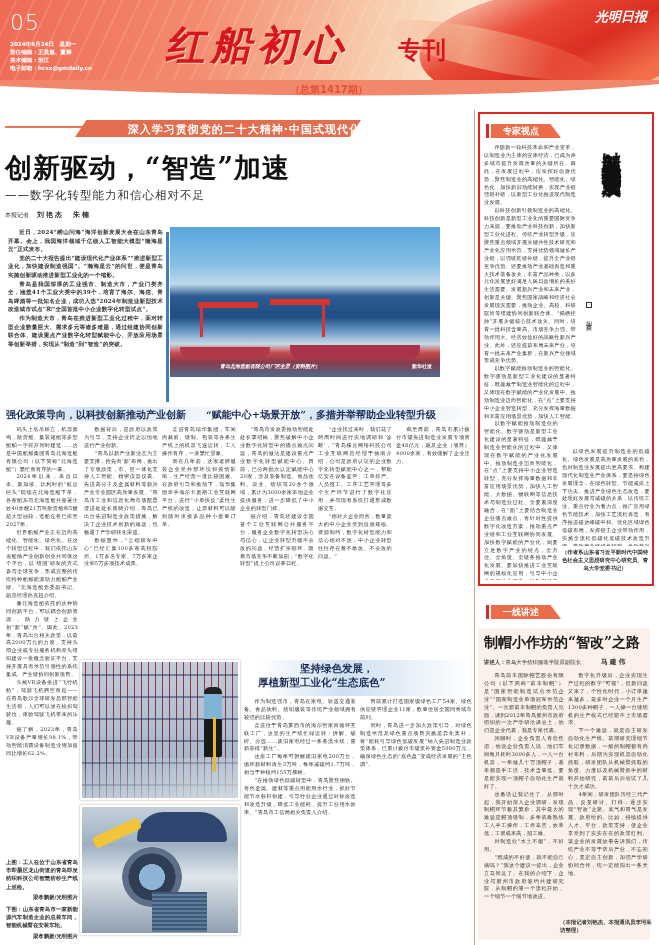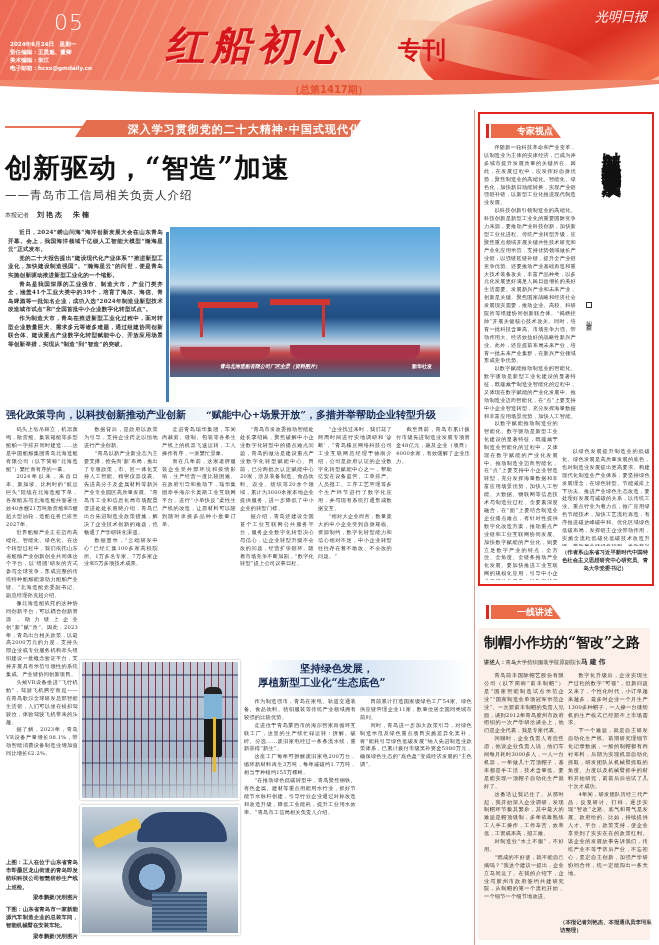--- a/index.html
+++ b/index.html
@@ -10,25 +10,25 @@
   .masthead { position: absolute; left: 0; top: 0; width: 659px; height: 80px; overflow: hidden;
     background: linear-gradient(100deg, #ee6a55 0%, #f38a6e 30%, #f7c9a8 55%, #fae6cf 70%, #f6b99a 100%); }
   .masthead .ray { position: absolute; left: 0; top: 0; width: 100%; height: 100%;
     background: repeating-linear-gradient(115deg, rgba(255,255,255,0.0) 0 14px, rgba(255,255,255,0.12) 14px 16px); }
   .masthead .ribbon { position: absolute; right: -20px; top: -10px; width: 260px; height: 110px;
     background: linear-gradient(160deg, rgba(230,40,30,0) 0%, #e8412e 35%, #d9261b 60%, #f26a45 85%);
     border-radius: 60% 10% 40% 70%; transform: rotate(-8deg); opacity: .95; }
   .masthead .ribbon2 { position: absolute; right: 60px; top: 30px; width: 220px; height: 40px;
     background: linear-gradient(90deg, rgba(255,255,255,0), #f3b08f 40%, #e8503a 80%);
     border-radius: 50%; transform: rotate(12deg); opacity: .8; }
-  .page-no { position: absolute; left: 10px; top: 10px; font-family: "DejaVu Sans", sans-serif; font-size: 22px; color: #fff; font-weight: 300; letter-spacing: 1px; margin-left: 44px; }
+  .page-no { position: absolute; left: 10px; top: 10px; font-family: "DejaVu Sans", sans-serif; font-size: 22px; color: #fff; font-weight: 300; letter-spacing: 1px; }
   .meta { position: absolute; left: 10px; top: 40px; font-family: "DejaVu Sans", sans-serif; font-size: 5.6px; line-height: 8px; color: #fff; font-weight: bold; }
   .brand-title { position: absolute; left: 165px; top: 18px; font-family: "DejaVu Serif", serif; font-size: 40px; font-weight: bold; color: #d7161b; letter-spacing: 6px; font-style: italic; text-shadow: 1px 1px 0 rgba(255,255,255,.5); text-align: center; }
   .brand-sub { position: absolute; left: 398px; top: 34px; font-family: Liberation Serif, serif; font-size: 24px; font-weight: bold; color: #d7161b; text-align: center; }
-  .paper-logo { position: absolute; right: 12px; top: 8px; font-family: "DejaVu Serif", serif; font-size: 13px; color: #fff; font-style: italic; font-weight: normal; }
+  .paper-logo { position: absolute; right: 12px; top: 8px; font-family: "DejaVu Serif", serif; font-size: 13px; color: #fff; font-style: italic; font-weight: bold; }
   .issue-wave { position: absolute; left: 0; top: 80px; width: 659px; height: 22px; }
   .issue-no { position: absolute; left: 290px; top: 83px; font-family: "DejaVu Sans", sans-serif; font-size: 10px; font-weight: bold; color: #e2502e; }
 
   
   .banner { position: absolute; left: 5px; top: 120px; width: 350px; height: 17px; }
   .banner .line { position: absolute; left: 0; top: 6px; width: 350px; height: 2px; background: #e7765a; }
   .banner .tab { position: absolute; left: 70px; top: 0; width: 286px; height: 17px; background: #e36d4f;
     clip-path: polygon(4% 0, 100% 0, 96% 100%, 0 100%); }
   .banner .label { position: absolute; left: 70px; top: 2px; width: 286px; text-align: right; font-family: "DejaVu Sans", sans-serif; font-size: 11px; font-weight: bold; color: #fff; letter-spacing: 1px; }
 
@@ -78,33 +78,33 @@
 
   
   .sec-h { position: absolute; font-family: "DejaVu Serif", serif; font-weight: bold; font-size: 10px; color: #1a2c55; white-space: nowrap; }
   .sec-bg { position: absolute; height: 14px; background: linear-gradient(90deg, rgba(190,215,240,0), #cfe0f2 40%, rgba(190,215,240,0)); }
 
   .col { position: absolute; }
   .divider-v { position: absolute; width: 1px; background: #d9a08f; }
 
   
   .expert-box { position: absolute; left: 478px; top: 112px; width: 176px; height: 474px; border: 2px solid #e0261f; background: #fff; }
-  .tag { position: absolute; height: 14px; padding-left: 26px; width: 70px; font-family: "DejaVu Sans", sans-serif; font-size: 9px; font-weight: bold; color: #fff; line-height: 14px;
+  .tag { position: absolute; height: 14px; padding-left: 12px; width: 70px; font-family: "DejaVu Sans", sans-serif; font-size: 9px; font-weight: bold; color: #fff; line-height: 14px;
     background: #ec6c4a; clip-path: polygon(0 0, 85% 0, 100% 100%, 0 100%); }
   .tag-bar { position: absolute; width: 3px; height: 14px; background: #e0261f; }
   .expert-title { position: absolute; left: 598px; top: 136px; width: 24px; font-family: "DejaVu Serif", serif; font-weight: bold; font-size: 19.5px; line-height: 21px; color: #111; writing-mode: vertical-rl; letter-spacing: 2px; }
   .expert-author { position: absolute; left: 584px; top: 302px; writing-mode: vertical-rl; font-size: 6px; color: #333; letter-spacing: 2px; }
   .expert-author .box { display: inline-block; width: 6px; height: 6px; border: 1px solid #333; margin-bottom: 4px; }
   .expert-bio { position: absolute; left: 560px; top: 548px; width: 90px; font-family: "DejaVu Sans", sans-serif; font-size: 5.4px; line-height: 8px; font-weight: bold; color: #333; text-align: center; }
 
   
   .front-box { position: absolute; left: 478px; top: 628px; width: 172px; height: 312px; background: #fbf1ea; }
   .front-title { position: absolute; left: 484px; top: 634px; font-family: "DejaVu Serif", serif; font-weight: bold; font-size: 14px; color: #1a1a1a; }
   .front-speaker { position: absolute; left: 484px; top: 657px; font-size: 5.4px; color: #333; white-space: nowrap; }
-  .front-speaker b { font-size: 6.8px; letter-spacing: 2px; margin-left: 0; }
+  .front-speaker b { font-size: 6.8px; letter-spacing: 2px; margin-left: 20px; }
   .front-note { position: absolute; left: 560px; top: 918px; width: 92px; font-family: "DejaVu Sans", sans-serif; font-size: 5.4px; line-height: 8px; font-weight: bold; color: #333; }
 
   .cap-left { position: absolute; left: 6px; width: 72px; font-size: 5.4px; line-height: 8.2px; color: #333; font-weight: bold; text-align: justify; }
   .cap-left .cr { display: block; text-align: right; margin-top: 2px; }
 </style>
 </head>
 <body>
 
 <div class="masthead">
   <div class="ray"></div>
@@ -126,21 +126,21 @@
 </svg>
 <div class="issue-no">（总第1417期）</div>
 
 <div class="banner">
   <div class="line"></div>
   <div class="tab"></div>
   <div class="label">深入学习贯彻党的二十大精神·中国式现代化</div>
 </div>
 
 <div class="headline">创新驱动，“智造”加速</div>
-<div class="subhead">——青岛市工信局相关负责人介绍</div>
+<div class="subhead">——数字化转型能力和信心相对不足</div>
 <div class="byline">
   <span>本报记者</span>
   <b>刘艳杰　朱楠</b>
 </div>
 
 <div class="lead">
   <div class="txt">
     <p>近日，2024“崂山问海”海洋创新发展大会在山东青岛开幕。会上，我国海洋领域千亿级人工智能大模型“瀚海星云”正式发布。</p>
     <p>党的二十大报告提出“建设现代化产业体系”“推进新型工业化，加快建设制造强国”。“瀚海星云”的问世，便是青岛实施创新驱动推进新型工业化的一个缩影。</p>
     <p>青岛是我国深厚的工业强市、制造大市，产业门类齐全，涵盖41个工业大类中的39个，培育了海尔、海信、青岛啤酒等一批知名企业，成功入选“2024年制造业新型技术改造城市试点”和“全国首批中小企业数字化转型试点”。</p>

